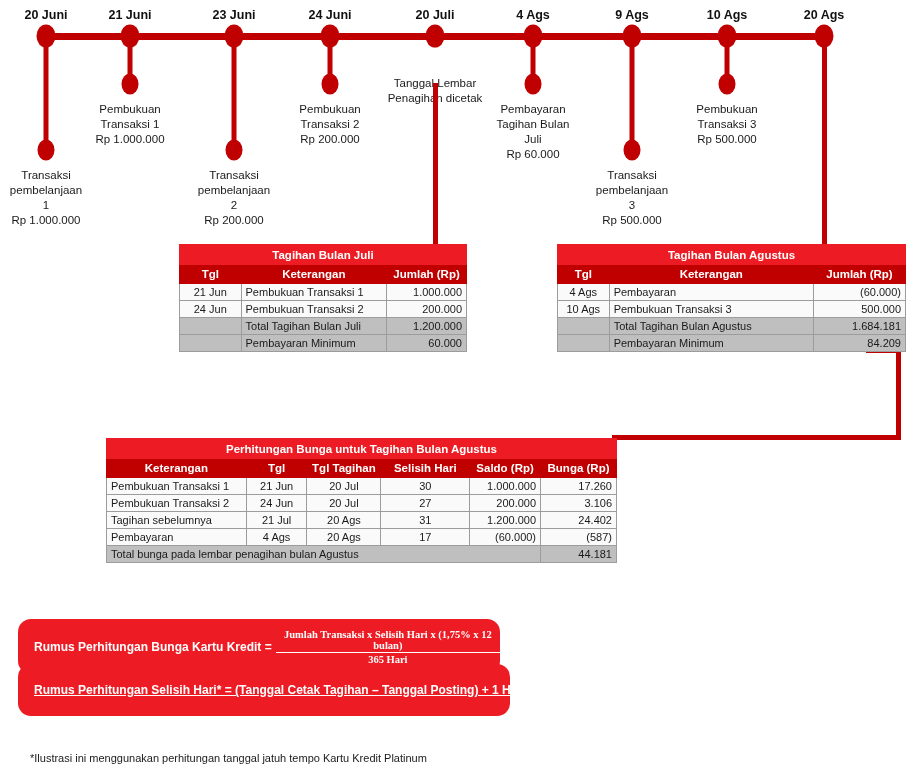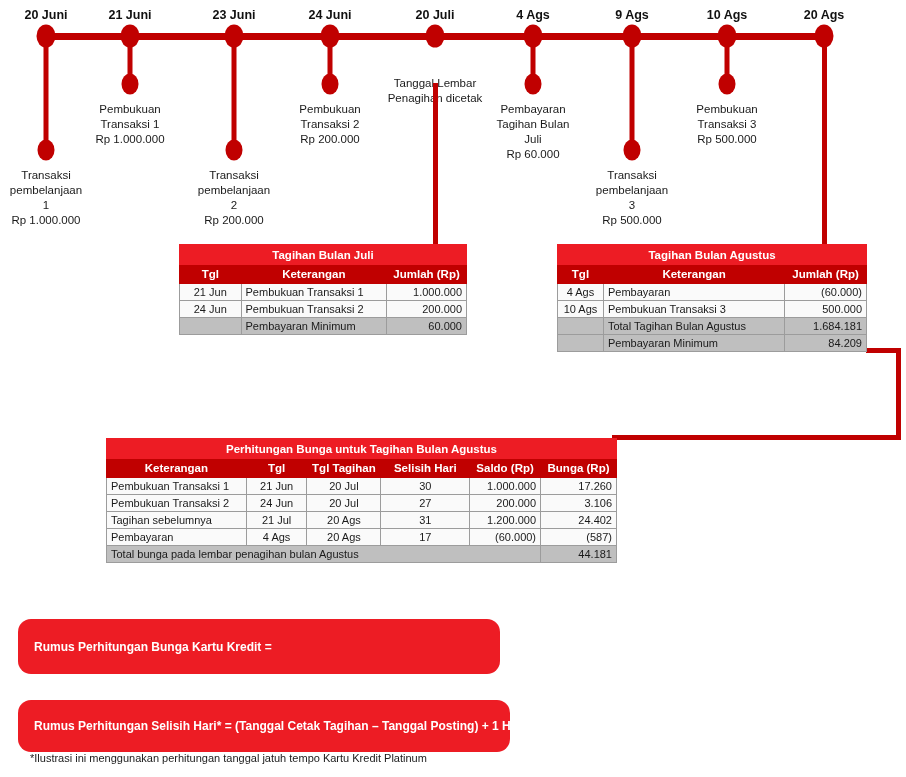--- a/index.html
+++ b/index.html
@@ -67,21 +67,21 @@
   
   .conn{position:absolute;background:#C00000;}
 
   
   .pill{
     position:absolute;background:#ED1C24;color:#ffffff;border-radius:13px;
     display:flex;align-items:center;
     font-weight:bold;
   }
   #formula-bunga-pill{left:18px;top:619px;width:482px;height:55px;}
-  #formula-selisih-pill{left:18px;top:700px;width:492px;height:52px;}
+  #formula-selisih-pill{left:18px;top:664px;width:492px;height:52px;text-decoration:underline;}
   .pill-text{font-size:12px;padding-left:16px;white-space:nowrap;}
   .frac{display:inline-block;text-align:center;vertical-align:middle;
         margin-left:4px;font-family:"Liberation Serif","DejaVu Serif",serif;}
   .frac .num{font-size:10.5px;font-weight:bold;padding:0 4px 1px 4px;
              border-bottom:1.6px solid #ffffff;display:block;}
   .frac .den{font-size:10.5px;font-weight:bold;padding-top:1px;display:block;}
   #footnote{
     position:absolute;left:30px;top:752px;font-size:11px;color:#1a1a1a;
     white-space:nowrap;
   }
@@ -215,27 +215,32 @@
         <td class="l">Pembukuan Transaksi 1</td>
         <td class="r">1.000.000</td>
       </tr>
       <tr>
         <td class="c">24 Jun</td>
         <td class="l">Pembukuan Transaksi 2</td>
         <td class="r">200.000</td>
       </tr>
       <tr class="grey">
         <td class="c"></td>
+        <td class="l">Total Tagihan Bulan Juli</td>
+        <td class="r">1.200.000</td>
+      </tr>
+      <tr class="grey">
+        <td class="c"></td>
         <td class="l">Pembayaran Minimum</td>
         <td class="r">60.000</td>
       </tr>
     </tbody>
 </table>
 
-<table class="xl" id="table-agustus" style="left:557px;top:244px;width:310px;border-radius:22px;">
+<table class="xl" id="table-agustus" style="left:557px;top:244px;width:349px;border-radius:22px;">
   <colgroup>
       <col style="width:46px">
       <col style="width:182px">
       <col style="width:82px">
     </colgroup>
   <tbody id="agustus-body">
       <tr class="title-row">
         <td colspan="3">Tagihan Bulan Agustus</td>
       </tr>
       <tr class="head-row">
@@ -321,19 +326,23 @@
       </tr>
       <tr class="grey">
         <td class="l" colspan="5">Total bunga pada lembar penagihan bulan Agustus</td>
         <td class="r">44.181</td>
       </tr>
     </tbody>
 </table>
 
 <div class="pill" id="formula-bunga-pill">
   <span class="pill-text">Rumus Perhitungan Bunga Kartu Kredit =</span>
+  <span class="frac">
+    <span class="num">Jumlah Transaksi x Selisih Hari x (1,75% x 12 bulan)</span>
+    <span class="den">365 Hari</span>
+  </span>
 </div>
 
 <div class="pill" id="formula-selisih-pill">
   <span class="pill-text">Rumus Perhitungan Selisih Hari* = (Tanggal Cetak Tagihan – Tanggal Posting) + 1 Hari</span>
 </div>
 
 <div id="footnote">*Ilustrasi ini menggunakan perhitungan tanggal jatuh tempo Kartu Kredit Platinum</div>
 
 </body></html>

